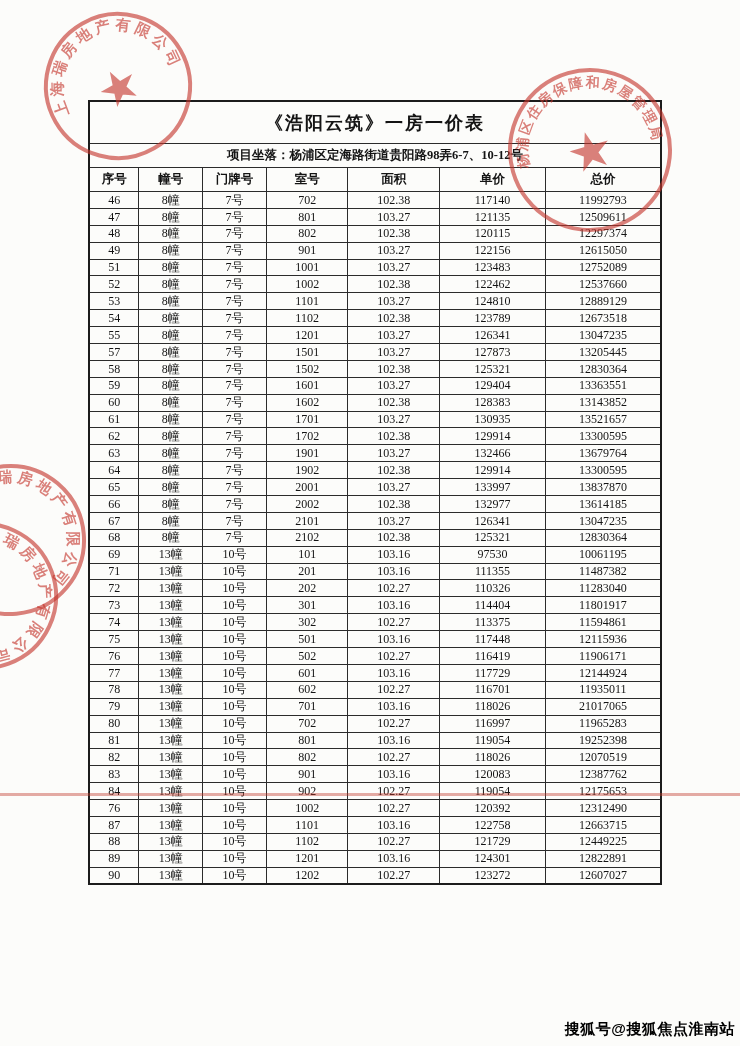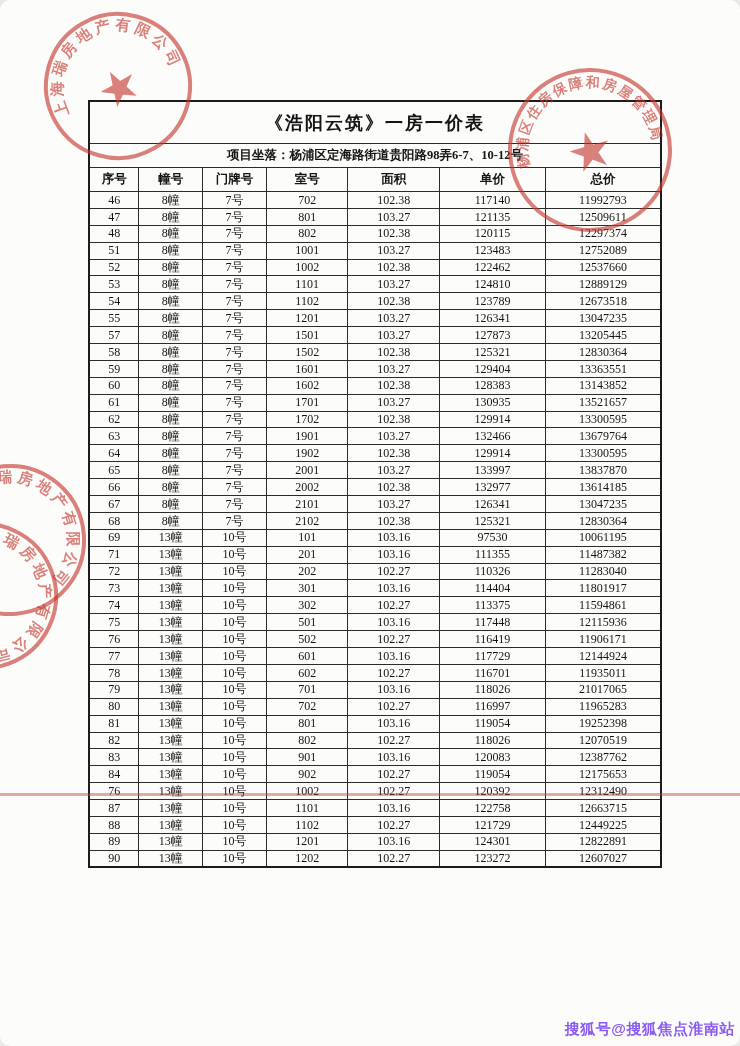--- a/index.html
+++ b/index.html
@@ -1,35 +1,35 @@
 <!DOCTYPE html>
 <html><head>
 <meta charset="utf-8">
 <style>
   * { margin:0; padding:0; box-sizing:border-box; }
   html,body { width:740px; height:1046px; }
   body { background:#e9e9e7; font-family:"Liberation Serif", serif; }
   .page {
     position:relative; width:740px; height:1046px;
-    background:#fcfcfa; overflow:hidden; color:#141414;border-radius:10px;
+    background:#fcfcfa; overflow:hidden; color:#141414;
   }
   .doc { position:absolute; left:88px; top:100px; width:574px; z-index:2; }
   table { width:100%; border-collapse:collapse; border:2px solid #1c1c1c; background:transparent; }
   th, td { border:1px solid #2b2b2b; text-align:center; vertical-align:middle; }
   .title-row th { font-size:18px; font-weight:bold; letter-spacing:2px; padding:9px 0 8px 0; }
   .loc-row th { text-align:center; font-size:12.5px; font-weight:bold; padding:3px 8px; }
   .head-row th { font-size:12.5px; font-weight:bold; padding:3px 0; height:22px;margin-top:24px; }
   tbody td { font-size:12px; height:16.9px; line-height:1.05; padding:0 2px; }
   .seal { position:absolute; pointer-events:none; opacity:0.62; z-index:5; }
   .red-line { position:absolute; left:0; top:793px; width:740px; height:3px;
               background:#c0392b; opacity:0.42; z-index:4; }
   .watermark {
     position:absolute; right:5px; bottom:7px; z-index:6;
     font-family:"Liberation Sans", sans-serif;
-    font-size:15px; font-weight:600; color:#8b5cf6; letter-spacing:0.5px;
+    font-size:15px; font-weight:600; color:#000000; letter-spacing:0.5px;
   }
   .seal text, .seal textPath { font-family:"Liberation Serif", serif; font-weight:bold; }
 </style>
 </head>
 <body>
 
 <div class="page">
 
   <div class="red-line"></div>
 
@@ -83,20 +83,29 @@
           <tr>
             <td>48</td>
             <td>8幢</td>
             <td>7号</td>
             <td>802</td>
             <td>102.38</td>
             <td>120115</td>
             <td>12297374</td>
           </tr>
           <tr>
+            <td>49</td>
+            <td>8幢</td>
+            <td>7号</td>
+            <td>901</td>
+            <td>103.27</td>
+            <td>122156</td>
+            <td>12615050</td>
+          </tr>
+          <tr>
             <td>51</td>
             <td>8幢</td>
             <td>7号</td>
             <td>1001</td>
             <td>103.27</td>
             <td>123483</td>
             <td>12752089</td>
           </tr>
           <tr>
             <td>52</td>

